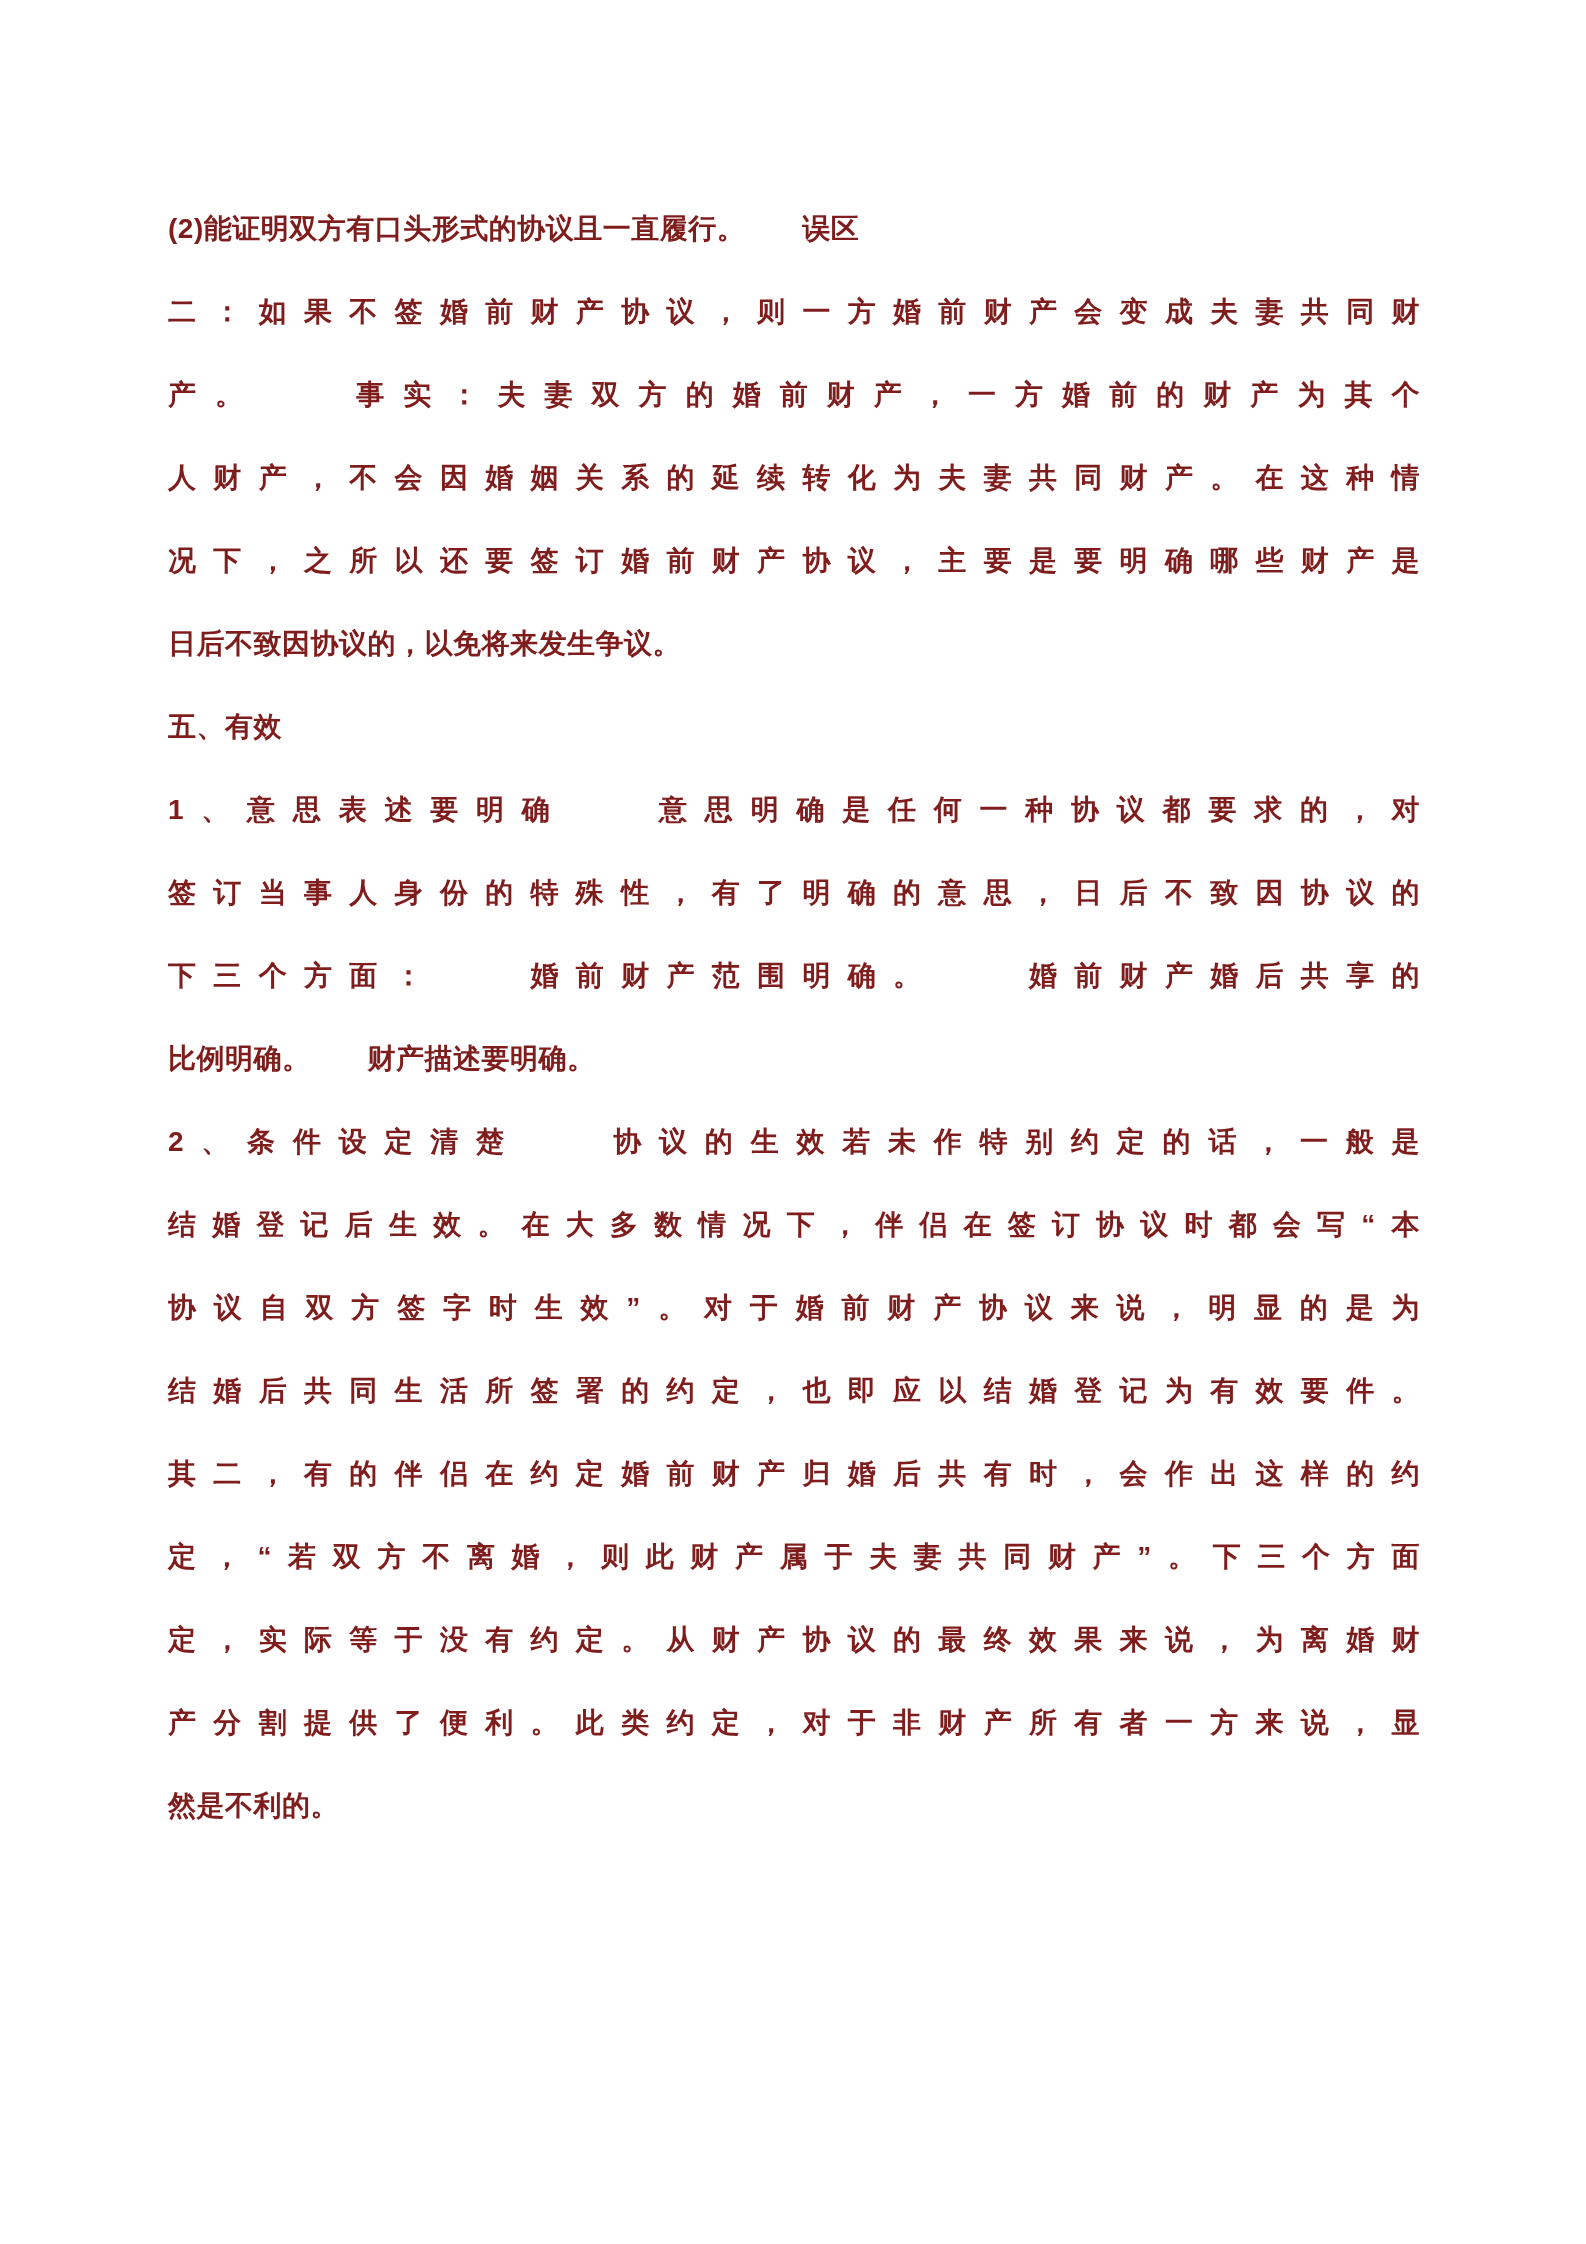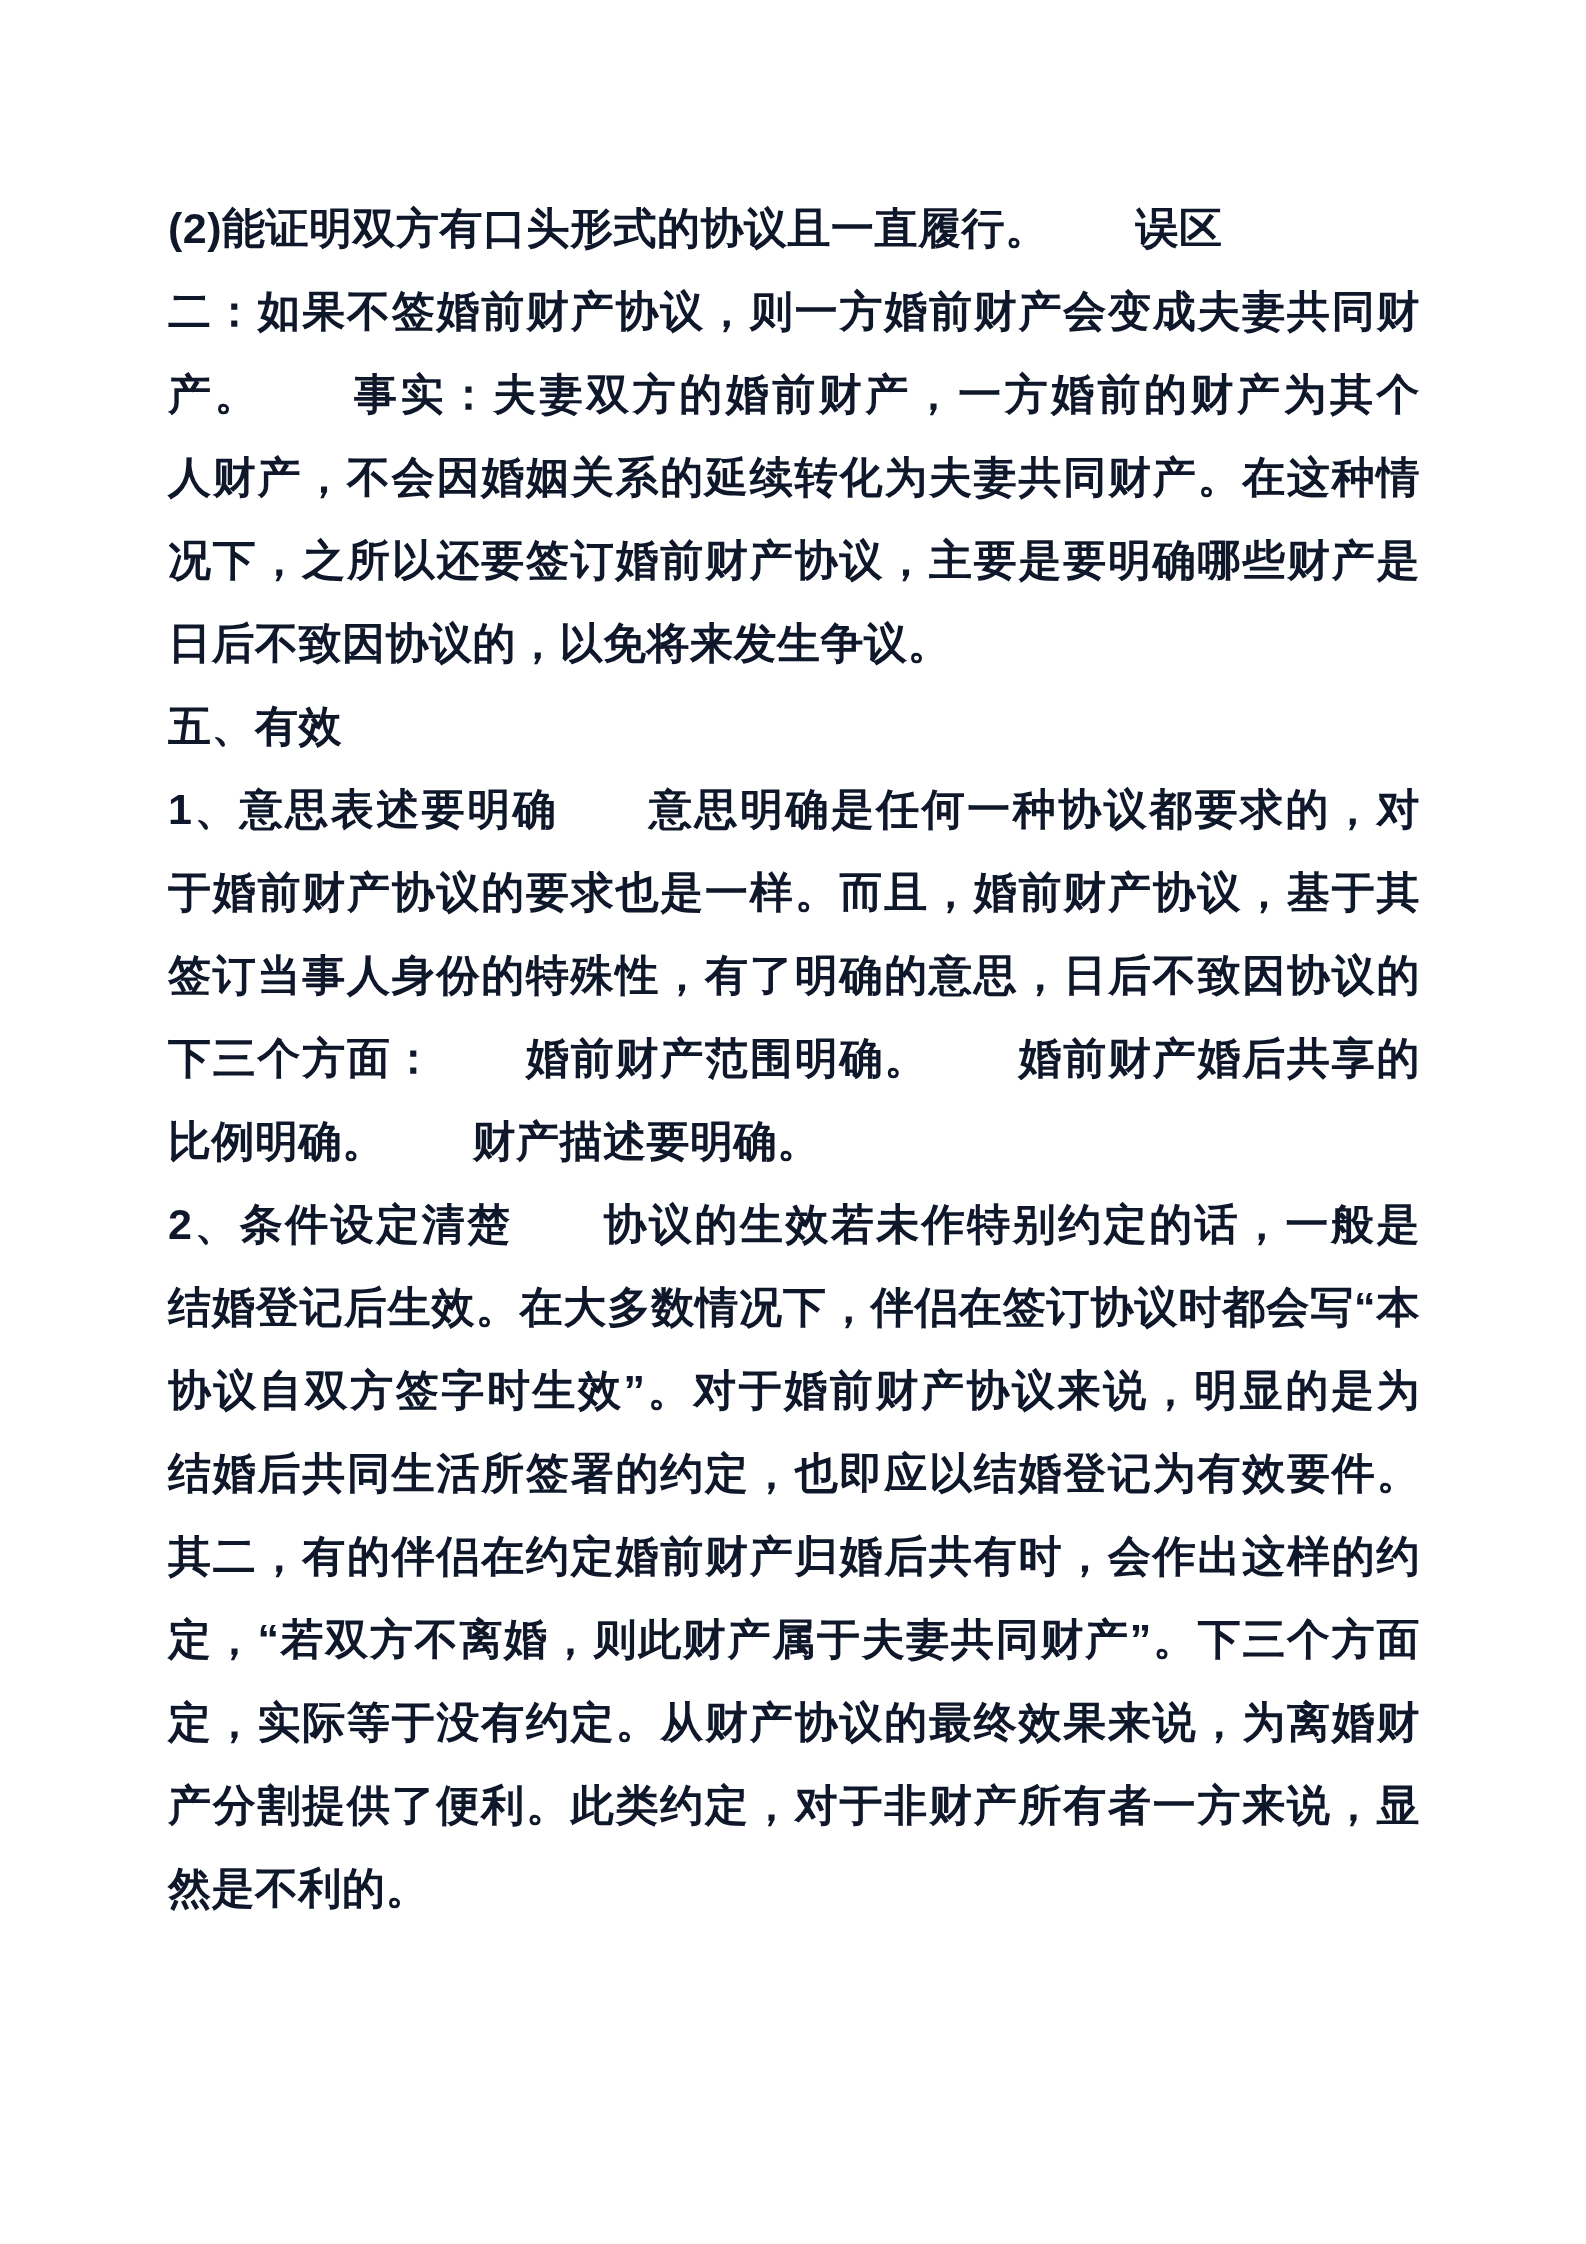--- a/index.html
+++ b/index.html
@@ -9,22 +9,22 @@
     height: 2244px;
     background: #ffffff;
     overflow: hidden;
     font-family: "Liberation Sans", sans-serif;
   }
   .text-block {
     position: absolute;
     left: 168px;
     top: 187px;
     width: 1252px;
-    color: #0f172a;
-    font-size: 43px;
+    color: #7f1d1d;
+    font-size: 28px;
     line-height: 83px;
     font-weight: 700;
     letter-spacing: 0.5px;
   }
   .line {
     white-space: pre-wrap;
     height: 83px;
     overflow: visible;
   }
   .line.fill {
@@ -38,21 +38,20 @@
 <div class="page">
   <div class="text-block">
     <div class="line">(2)能证明双方有口头形式的协议且一直履行。　　误区</div>
     <div class="line fill">二：如果不签婚前财产协议，则一方婚前财产会变成夫妻共同财</div>
     <div class="line fill">产。　　事实：夫妻双方的婚前财产，一方婚前的财产为其个</div>
     <div class="line fill">人财产，不会因婚姻关系的延续转化为夫妻共同财产。在这种情</div>
     <div class="line fill">况下，之所以还要签订婚前财产协议，主要是要明确哪些财产是</div>
     <div class="line">日后不致因协议的，以免将来发生争议。</div>
     <div class="line">五、有效</div>
     <div class="line fill">1、意思表述要明确　　意思明确是任何一种协议都要求的，对</div>
-    <div class="line fill">于婚前财产协议的要求也是一样。而且，婚前财产协议，基于其</div>
     <div class="line fill">签订当事人身份的特殊性，有了明确的意思，日后不致因协议的</div>
     <div class="line fill">下三个方面：　　婚前财产范围明确。　　婚前财产婚后共享的</div>
     <div class="line">比例明确。　　财产描述要明确。</div>
     <div class="line fill">2、条件设定清楚　　协议的生效若未作特别约定的话，一般是</div>
     <div class="line fill">结婚登记后生效。在大多数情况下，伴侣在签订协议时都会写“本</div>
     <div class="line fill">协议自双方签字时生效”。对于婚前财产协议来说，明显的是为</div>
     <div class="line fill">结婚后共同生活所签署的约定，也即应以结婚登记为有效要件。</div>
     <div class="line fill">其二，有的伴侣在约定婚前财产归婚后共有时，会作出这样的约</div>
     <div class="line fill">定，“若双方不离婚，则此财产属于夫妻共同财产”。下三个方面</div>
     <div class="line fill">定，实际等于没有约定。从财产协议的最终效果来说，为离婚财</div>

